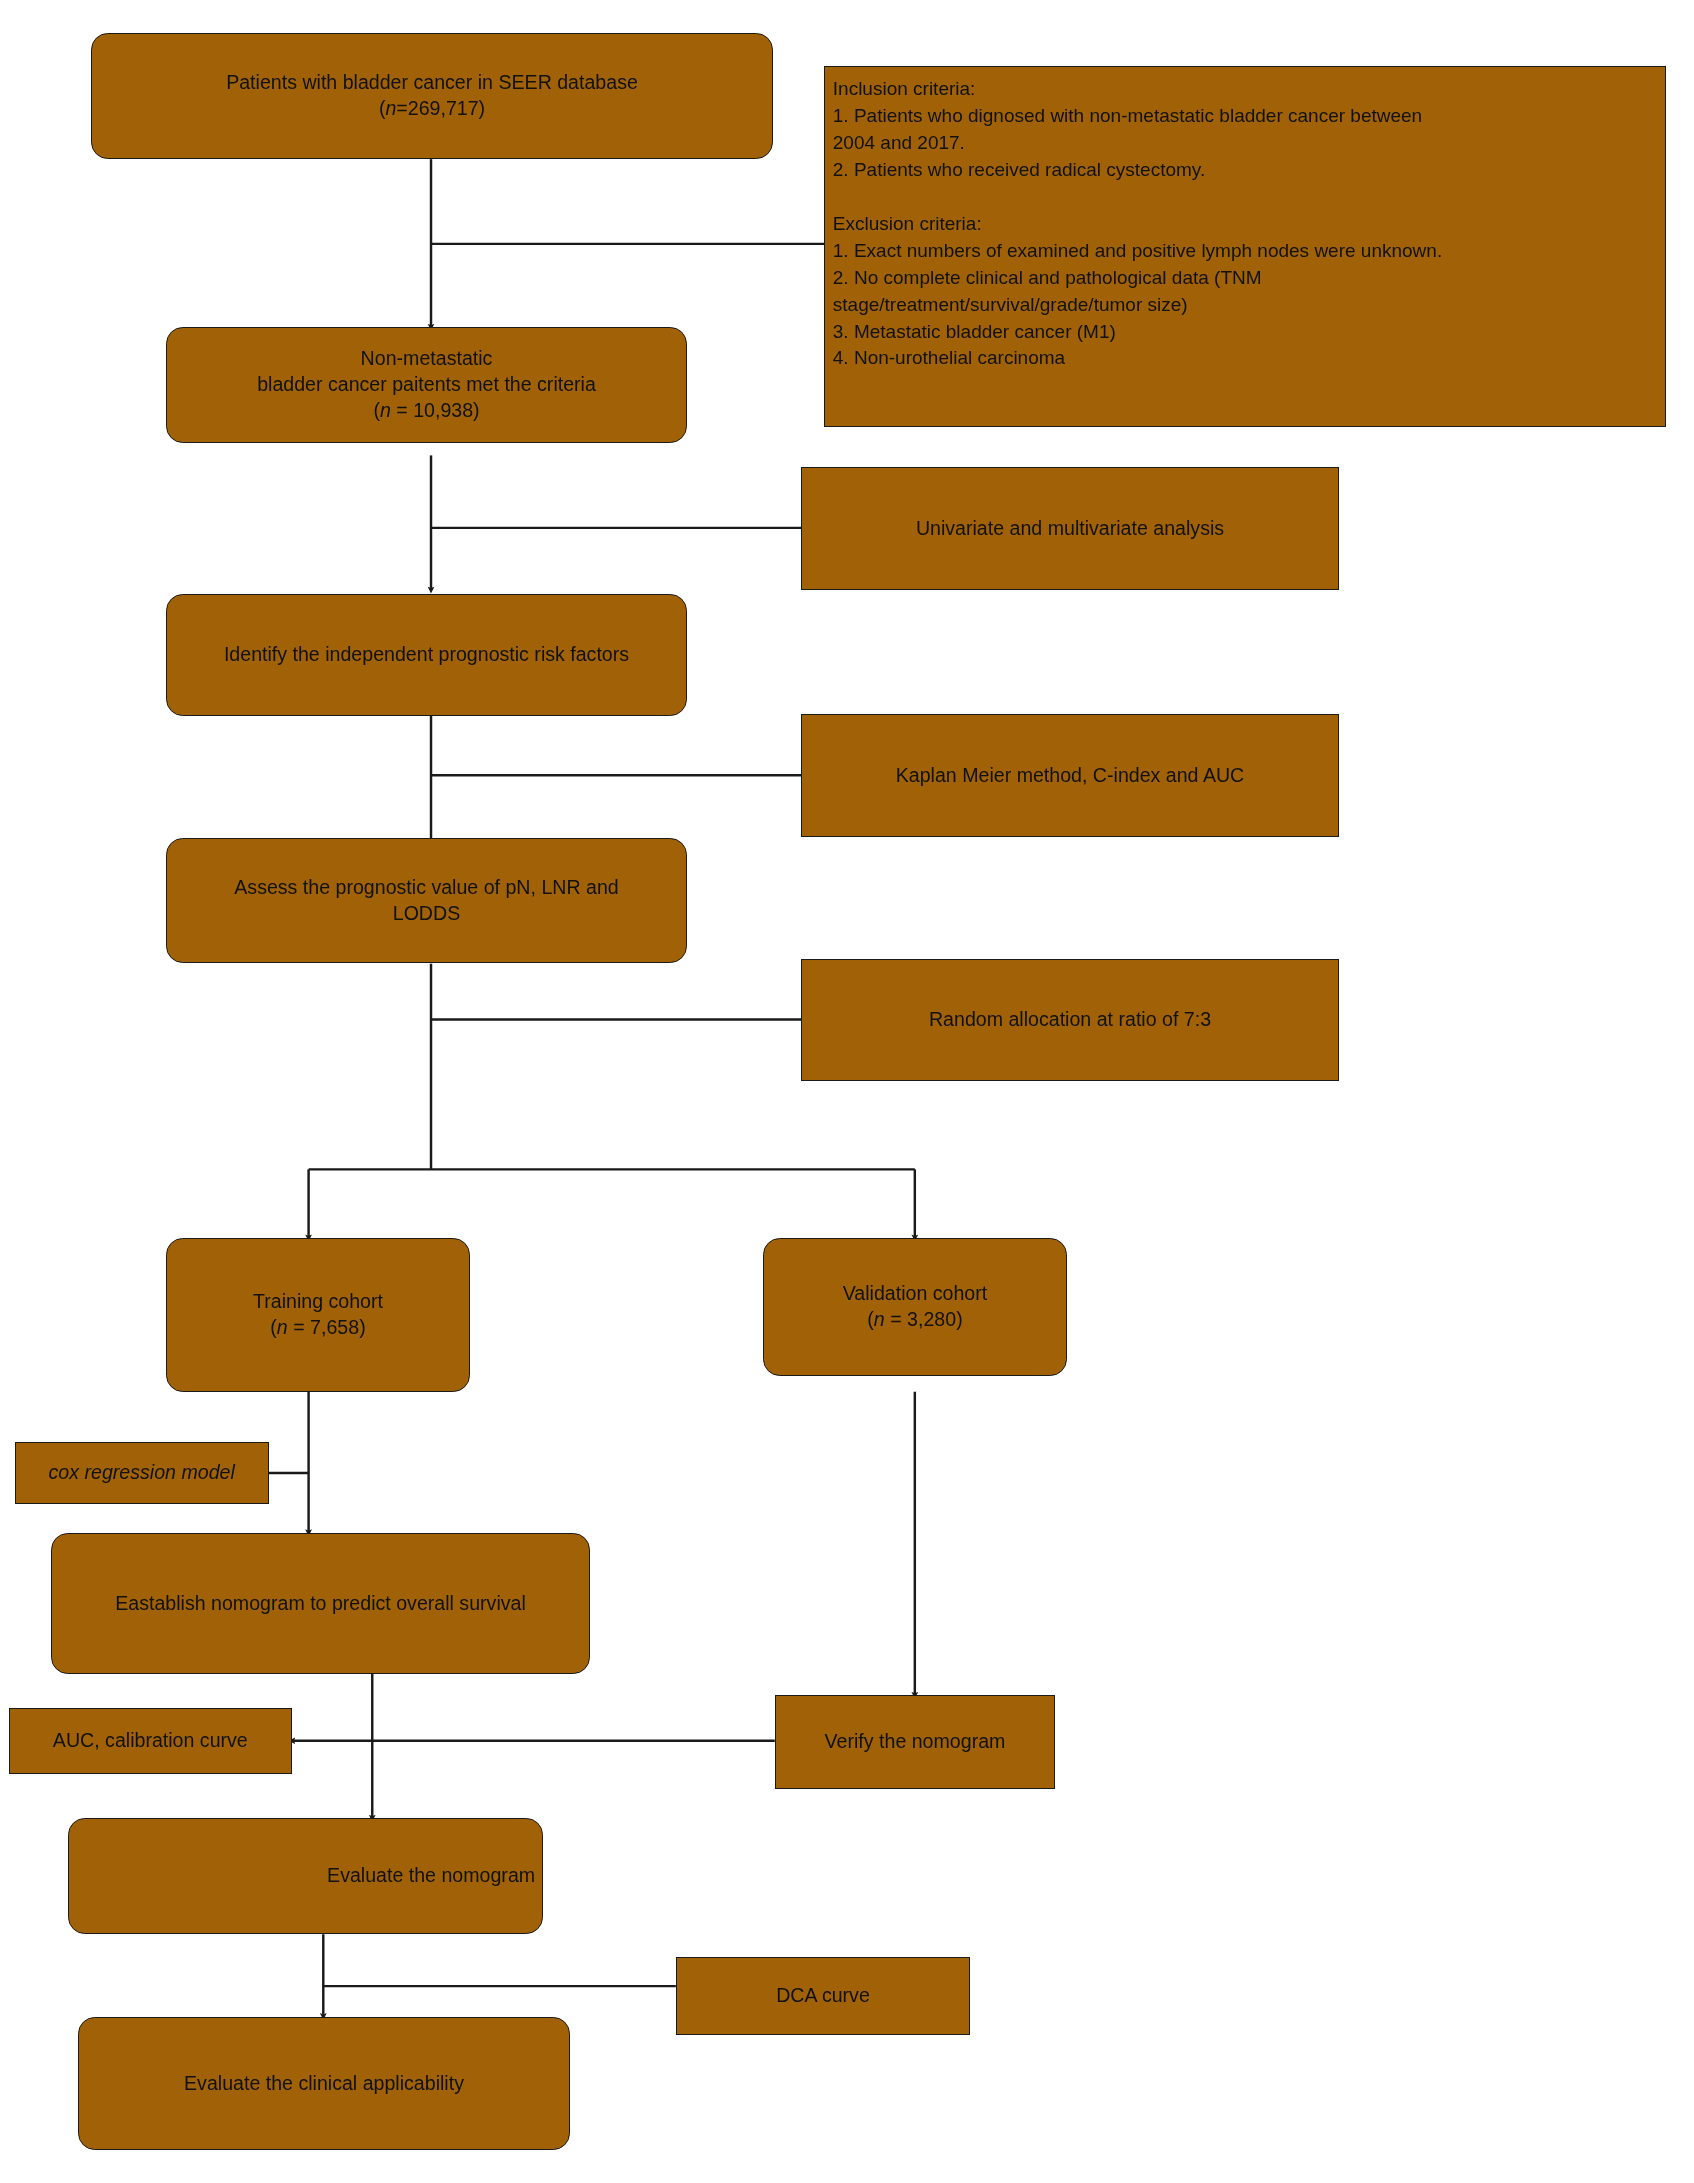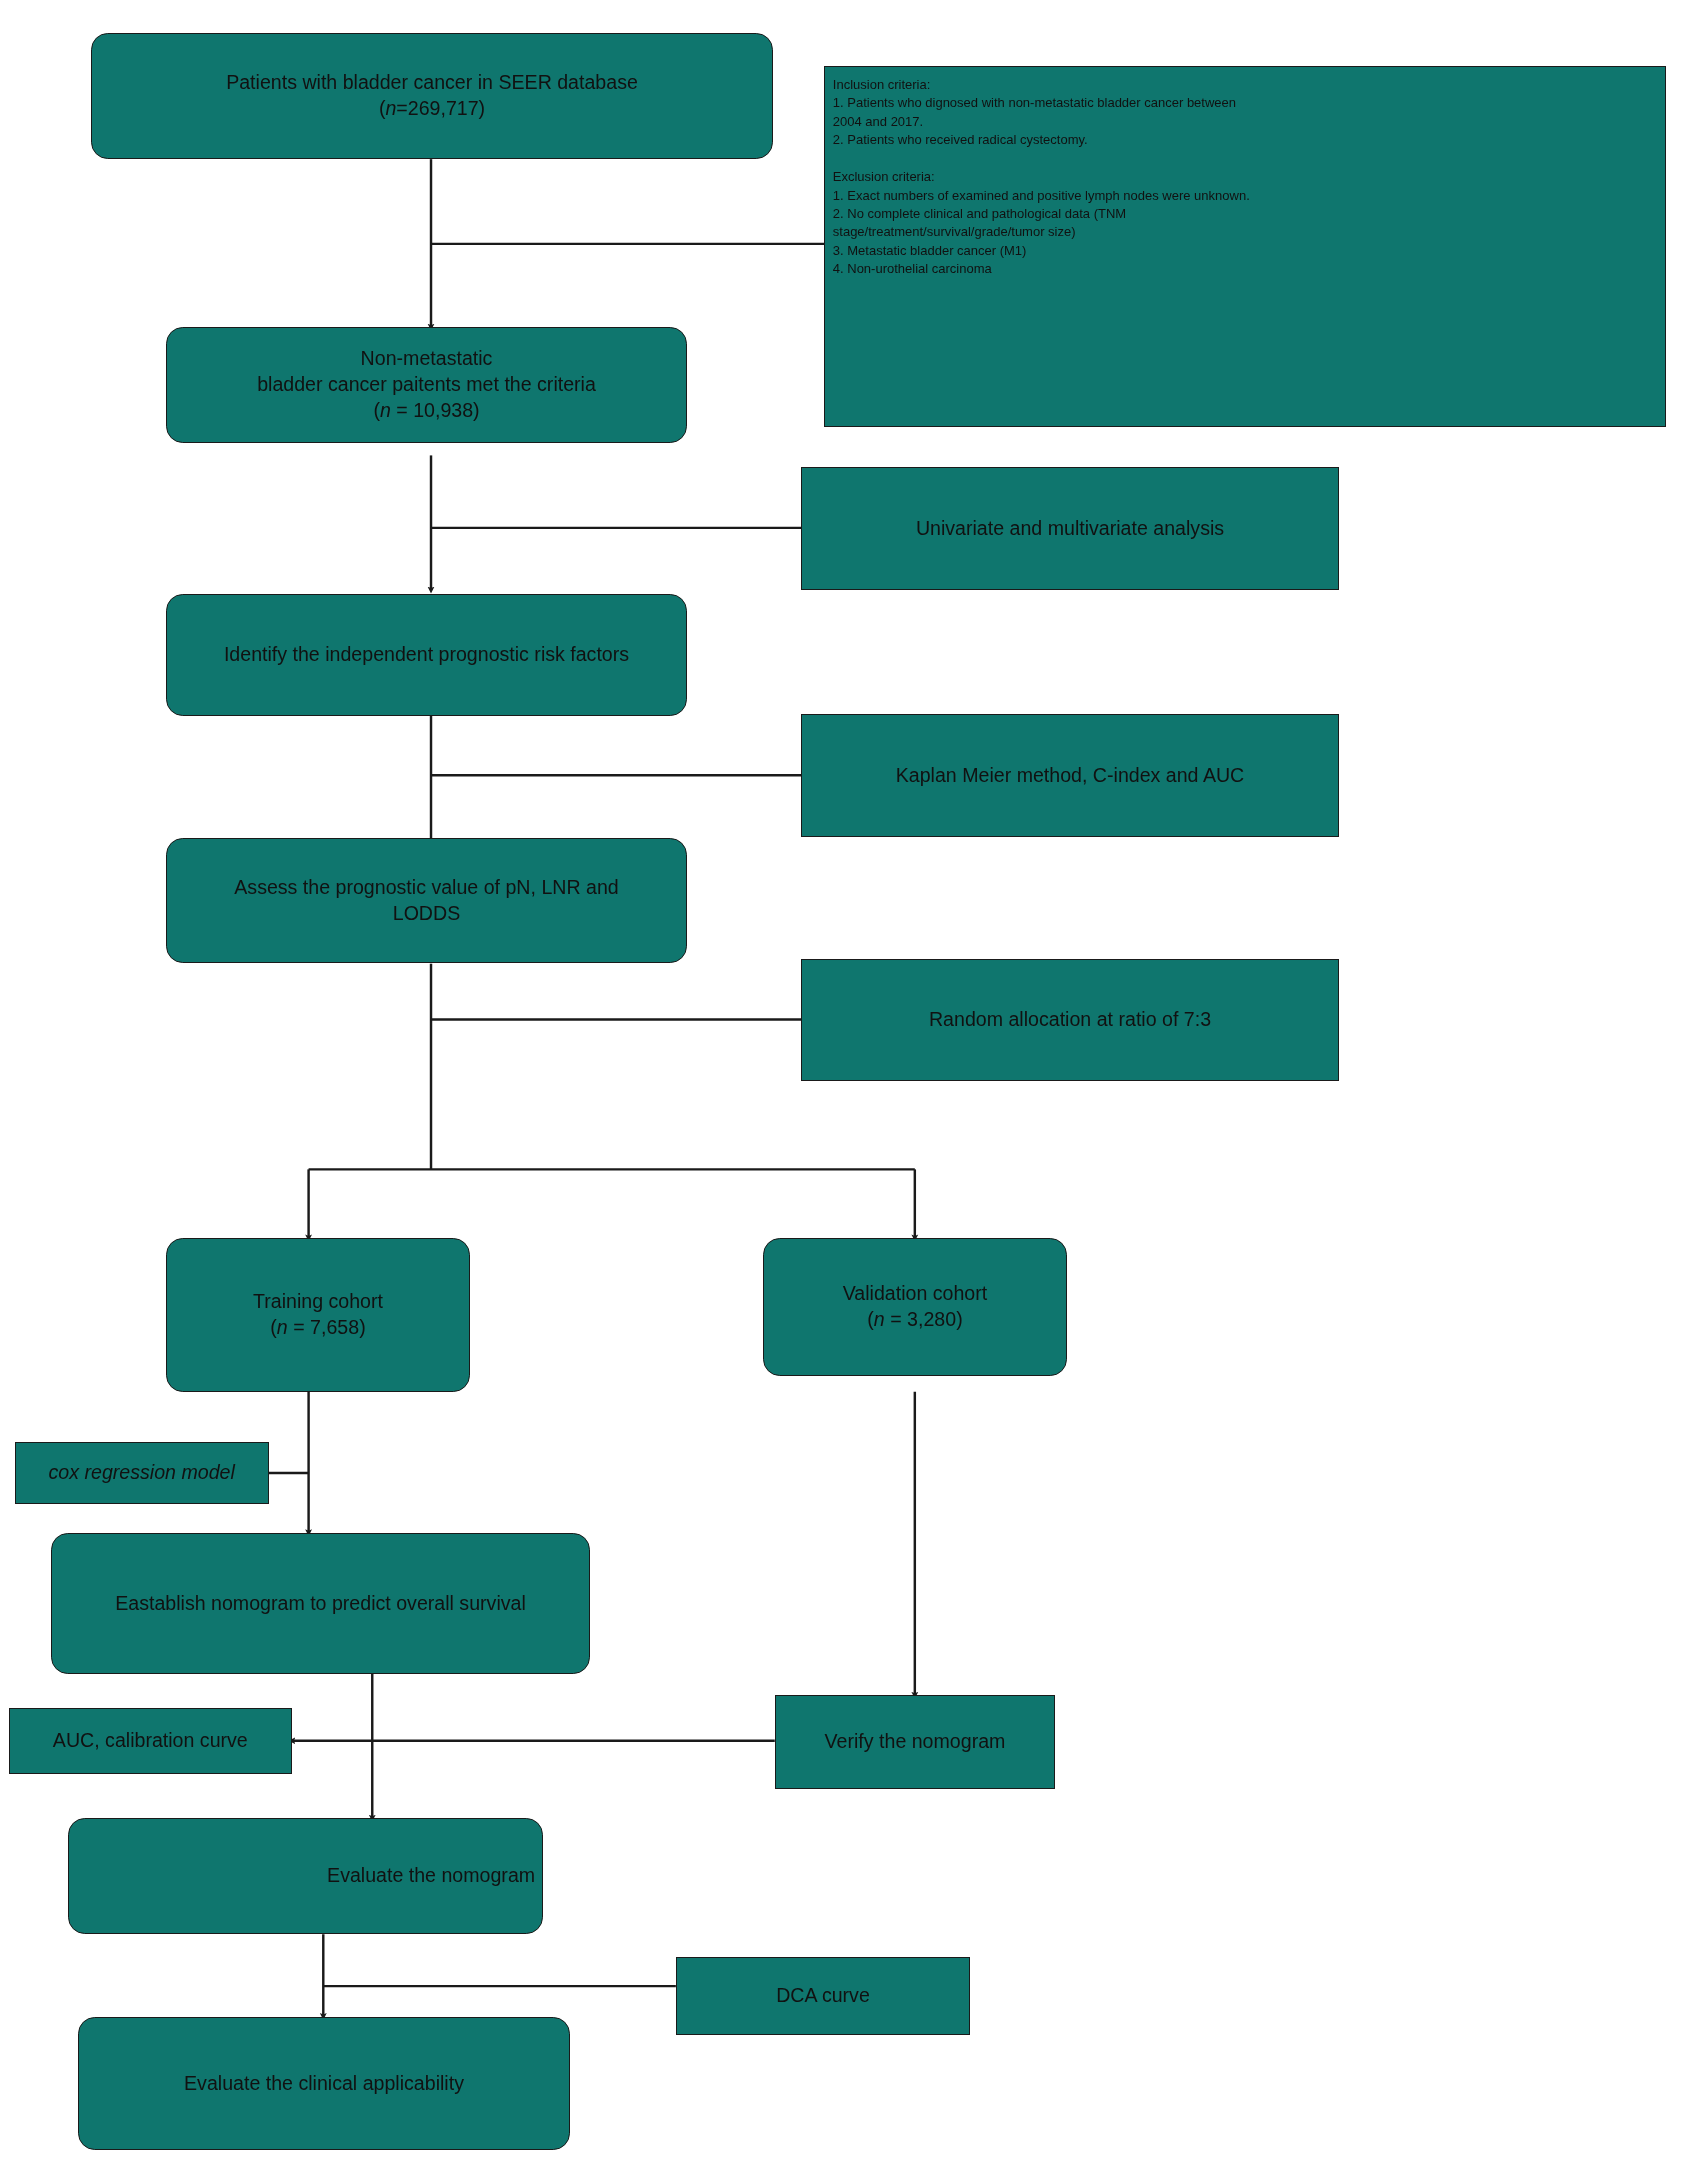--- a/index.html
+++ b/index.html
@@ -1,20 +1,20 @@
 <!DOCTYPE html>
 <html style="font-size:7.8px"><head>
 <meta charset="utf-8">
 <style>
   html,body{margin:0;padding:0;background:#ffffff;}
   body{font-family:"Liberation Sans","DejaVu Sans",sans-serif;}
   #canvas{position:relative;width:1694px;height:2183px;background:#ffffff;overflow:hidden;}
   #wires{position:absolute;left:0;top:0;width:1694px;height:2183px;pointer-events:none;}
 
-  .node{position:absolute;box-sizing:border-box;border:1.5px solid #1a1a1a;background:#0f766e;
+  .node{position:absolute;box-sizing:border-box;border:1.5px solid #1a1a1a;background:#a16207;
         display:flex;align-items:center;justify-content:center;text-align:center;
         color:#111111;font-size:19.6px;line-height:1.32;}
   .rounded{border-radius:16.7px;}
   .sharp{border-radius:0;}
   .node .txt{padding:0 6.9px;white-space:pre-line;}
   .leftal{justify-content:flex-start;text-align:left;align-items:flex-start;}
   .leftal .txt{padding:8.8px 7.8px 0 7.8px;white-space:pre-line;line-height:1.42;}
   em{font-style:italic;}
 </style>
 </head>
@@ -57,21 +57,21 @@
 
       <line x1="660" y1="3950" x2="660" y2="4118" marker-end="url(#ah)"></line>
       <line x1="660" y1="4056" x2="1380" y2="4056"></line>
     </g>
   </svg>
 
   <div class="node rounded" style="left:91px;top:33px;width:682px;height:126px;">
     <span class="txt">Patients with bladder cancer in SEER database<br>(<em>n</em>=269,717)</span>
   </div>
 
-  <div class="node sharp leftal" style="left:824px;top:66px;width:842px;height:361px;font-size:13px;">
+  <div class="node sharp leftal" style="left:824px;top:66px;width:842px;height:361px;font-size:19px;">
     <span class="txt">Inclusion criteria:
  1. Patients who dignosed with non-metastatic bladder cancer between
 2004 and 2017.
  2. Patients who received radical cystectomy.
 
 Exclusion criteria:
  1. Exact numbers of examined and positive lymph nodes were unknown.
  2. No complete clinical and pathological data (TNM
 stage/treatment/survival/grade/tumor size)
  3. Metastatic bladder cancer (M1)

